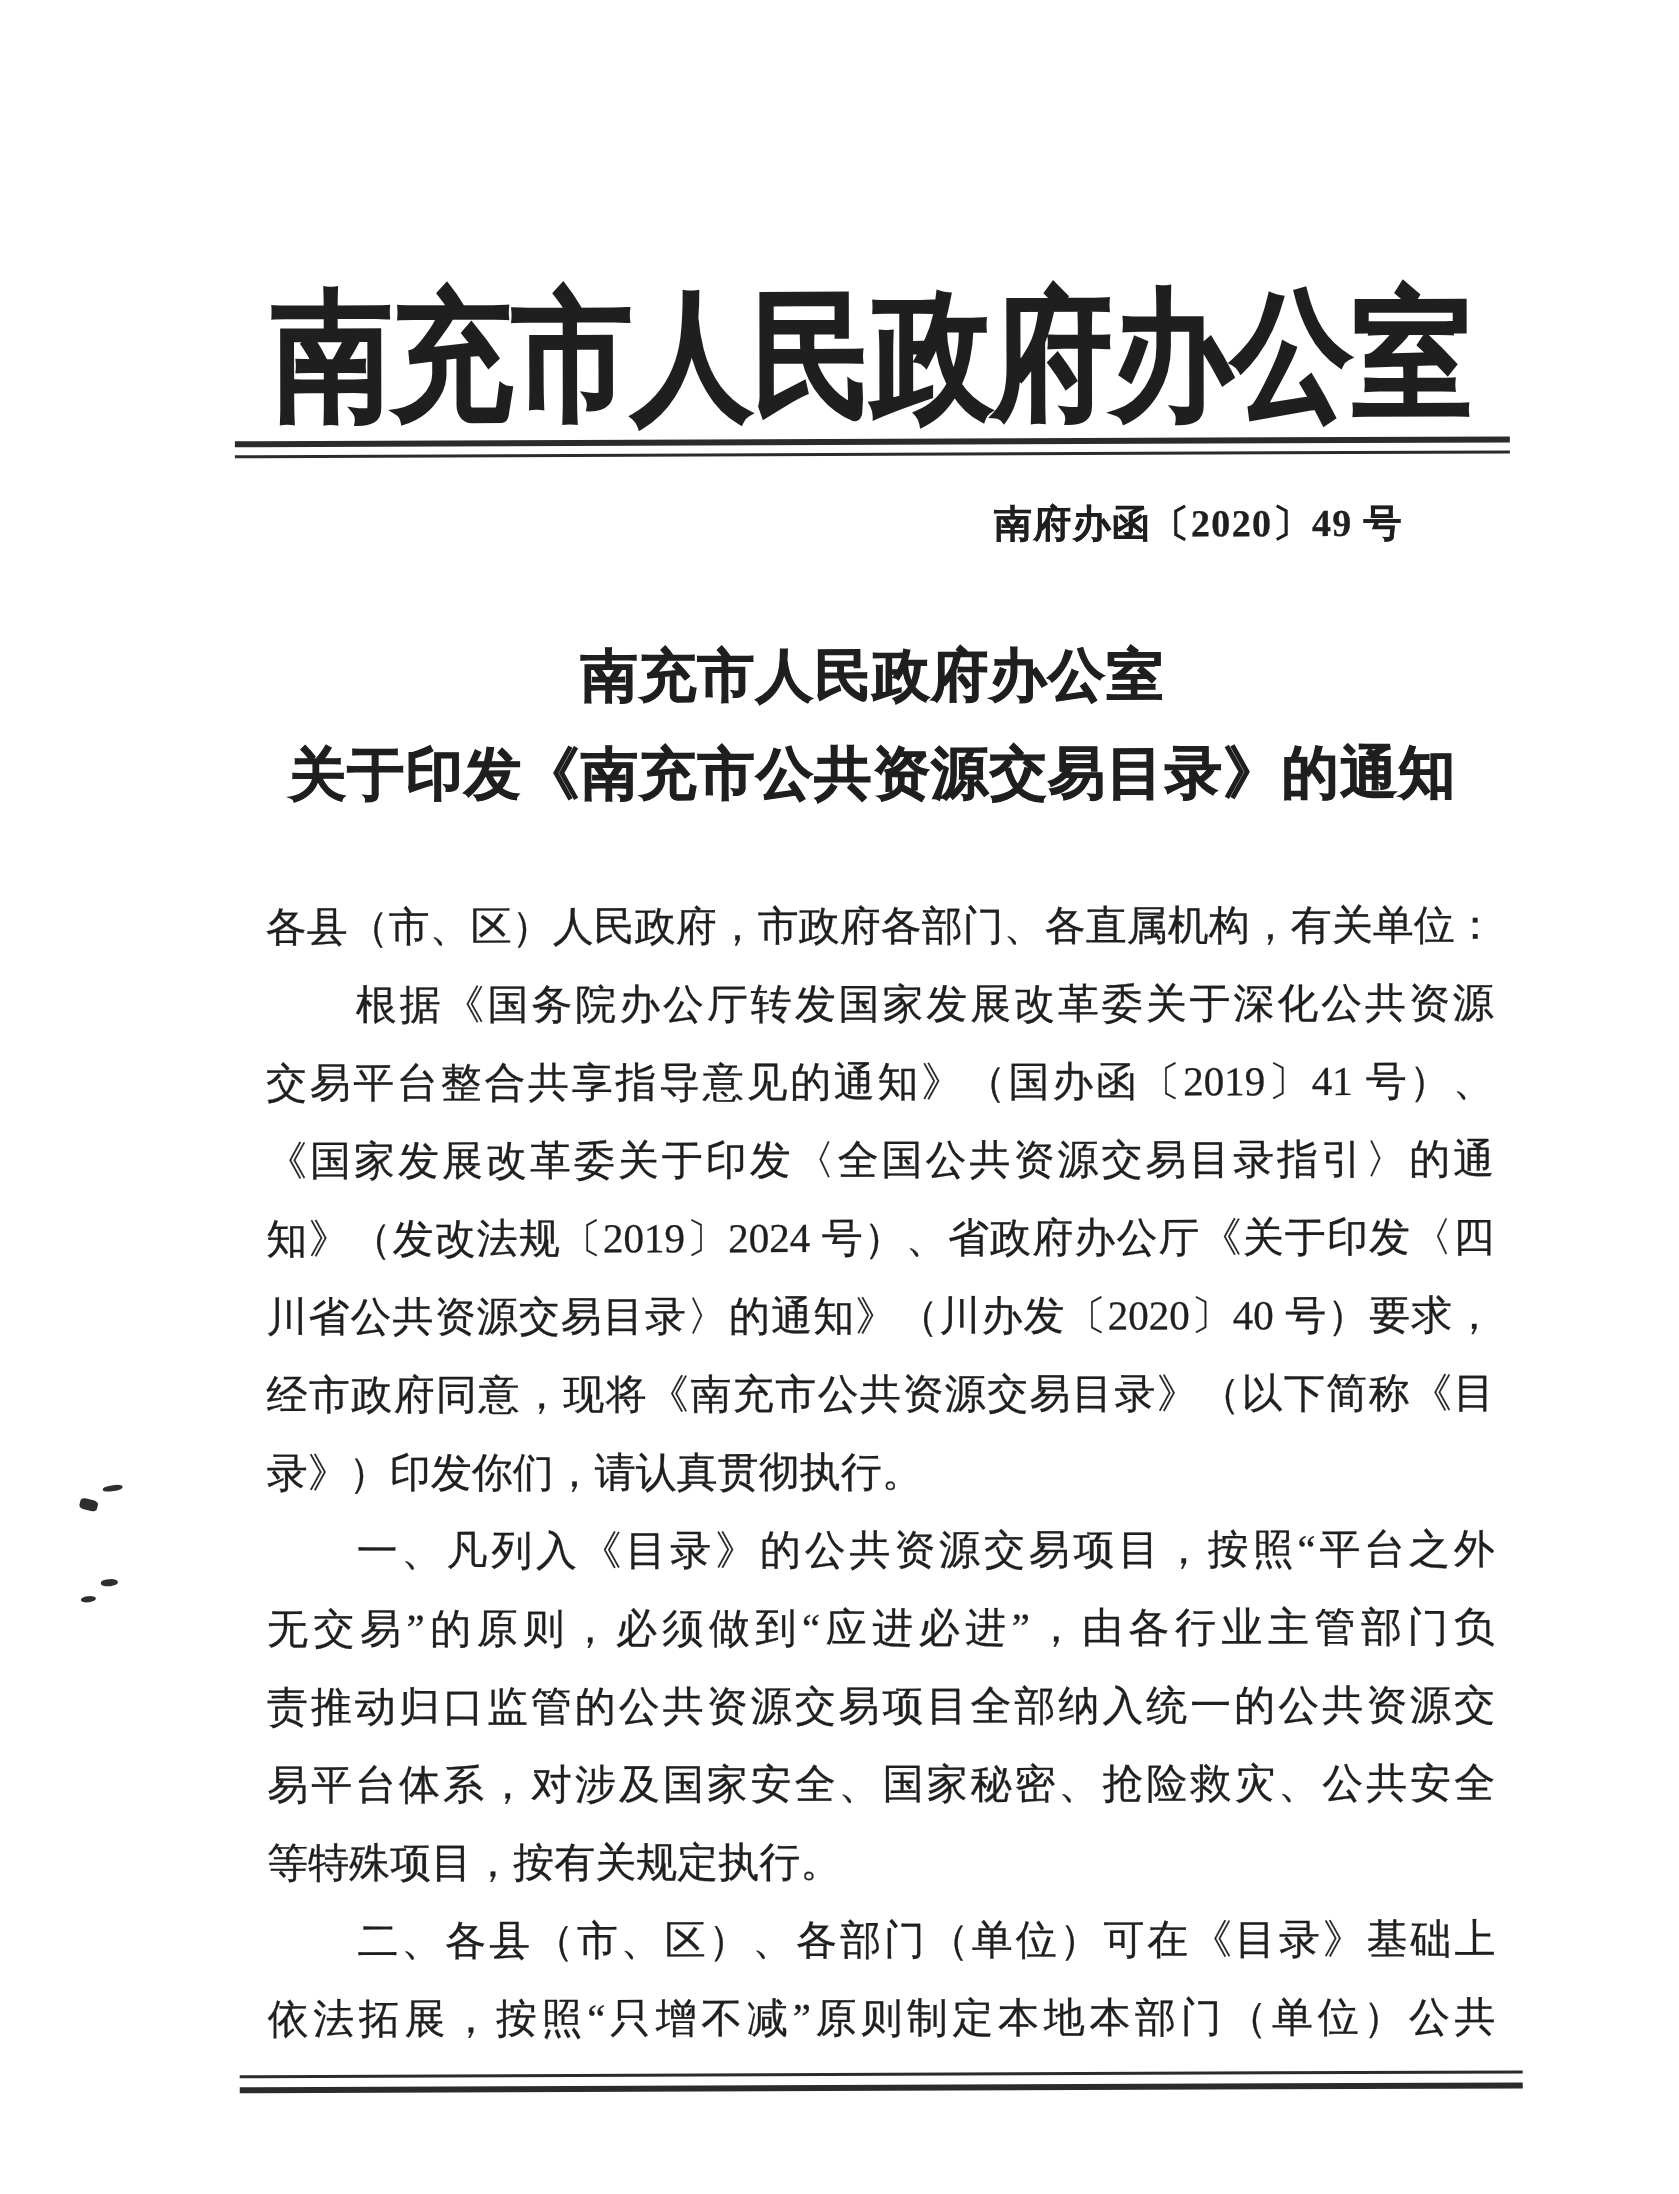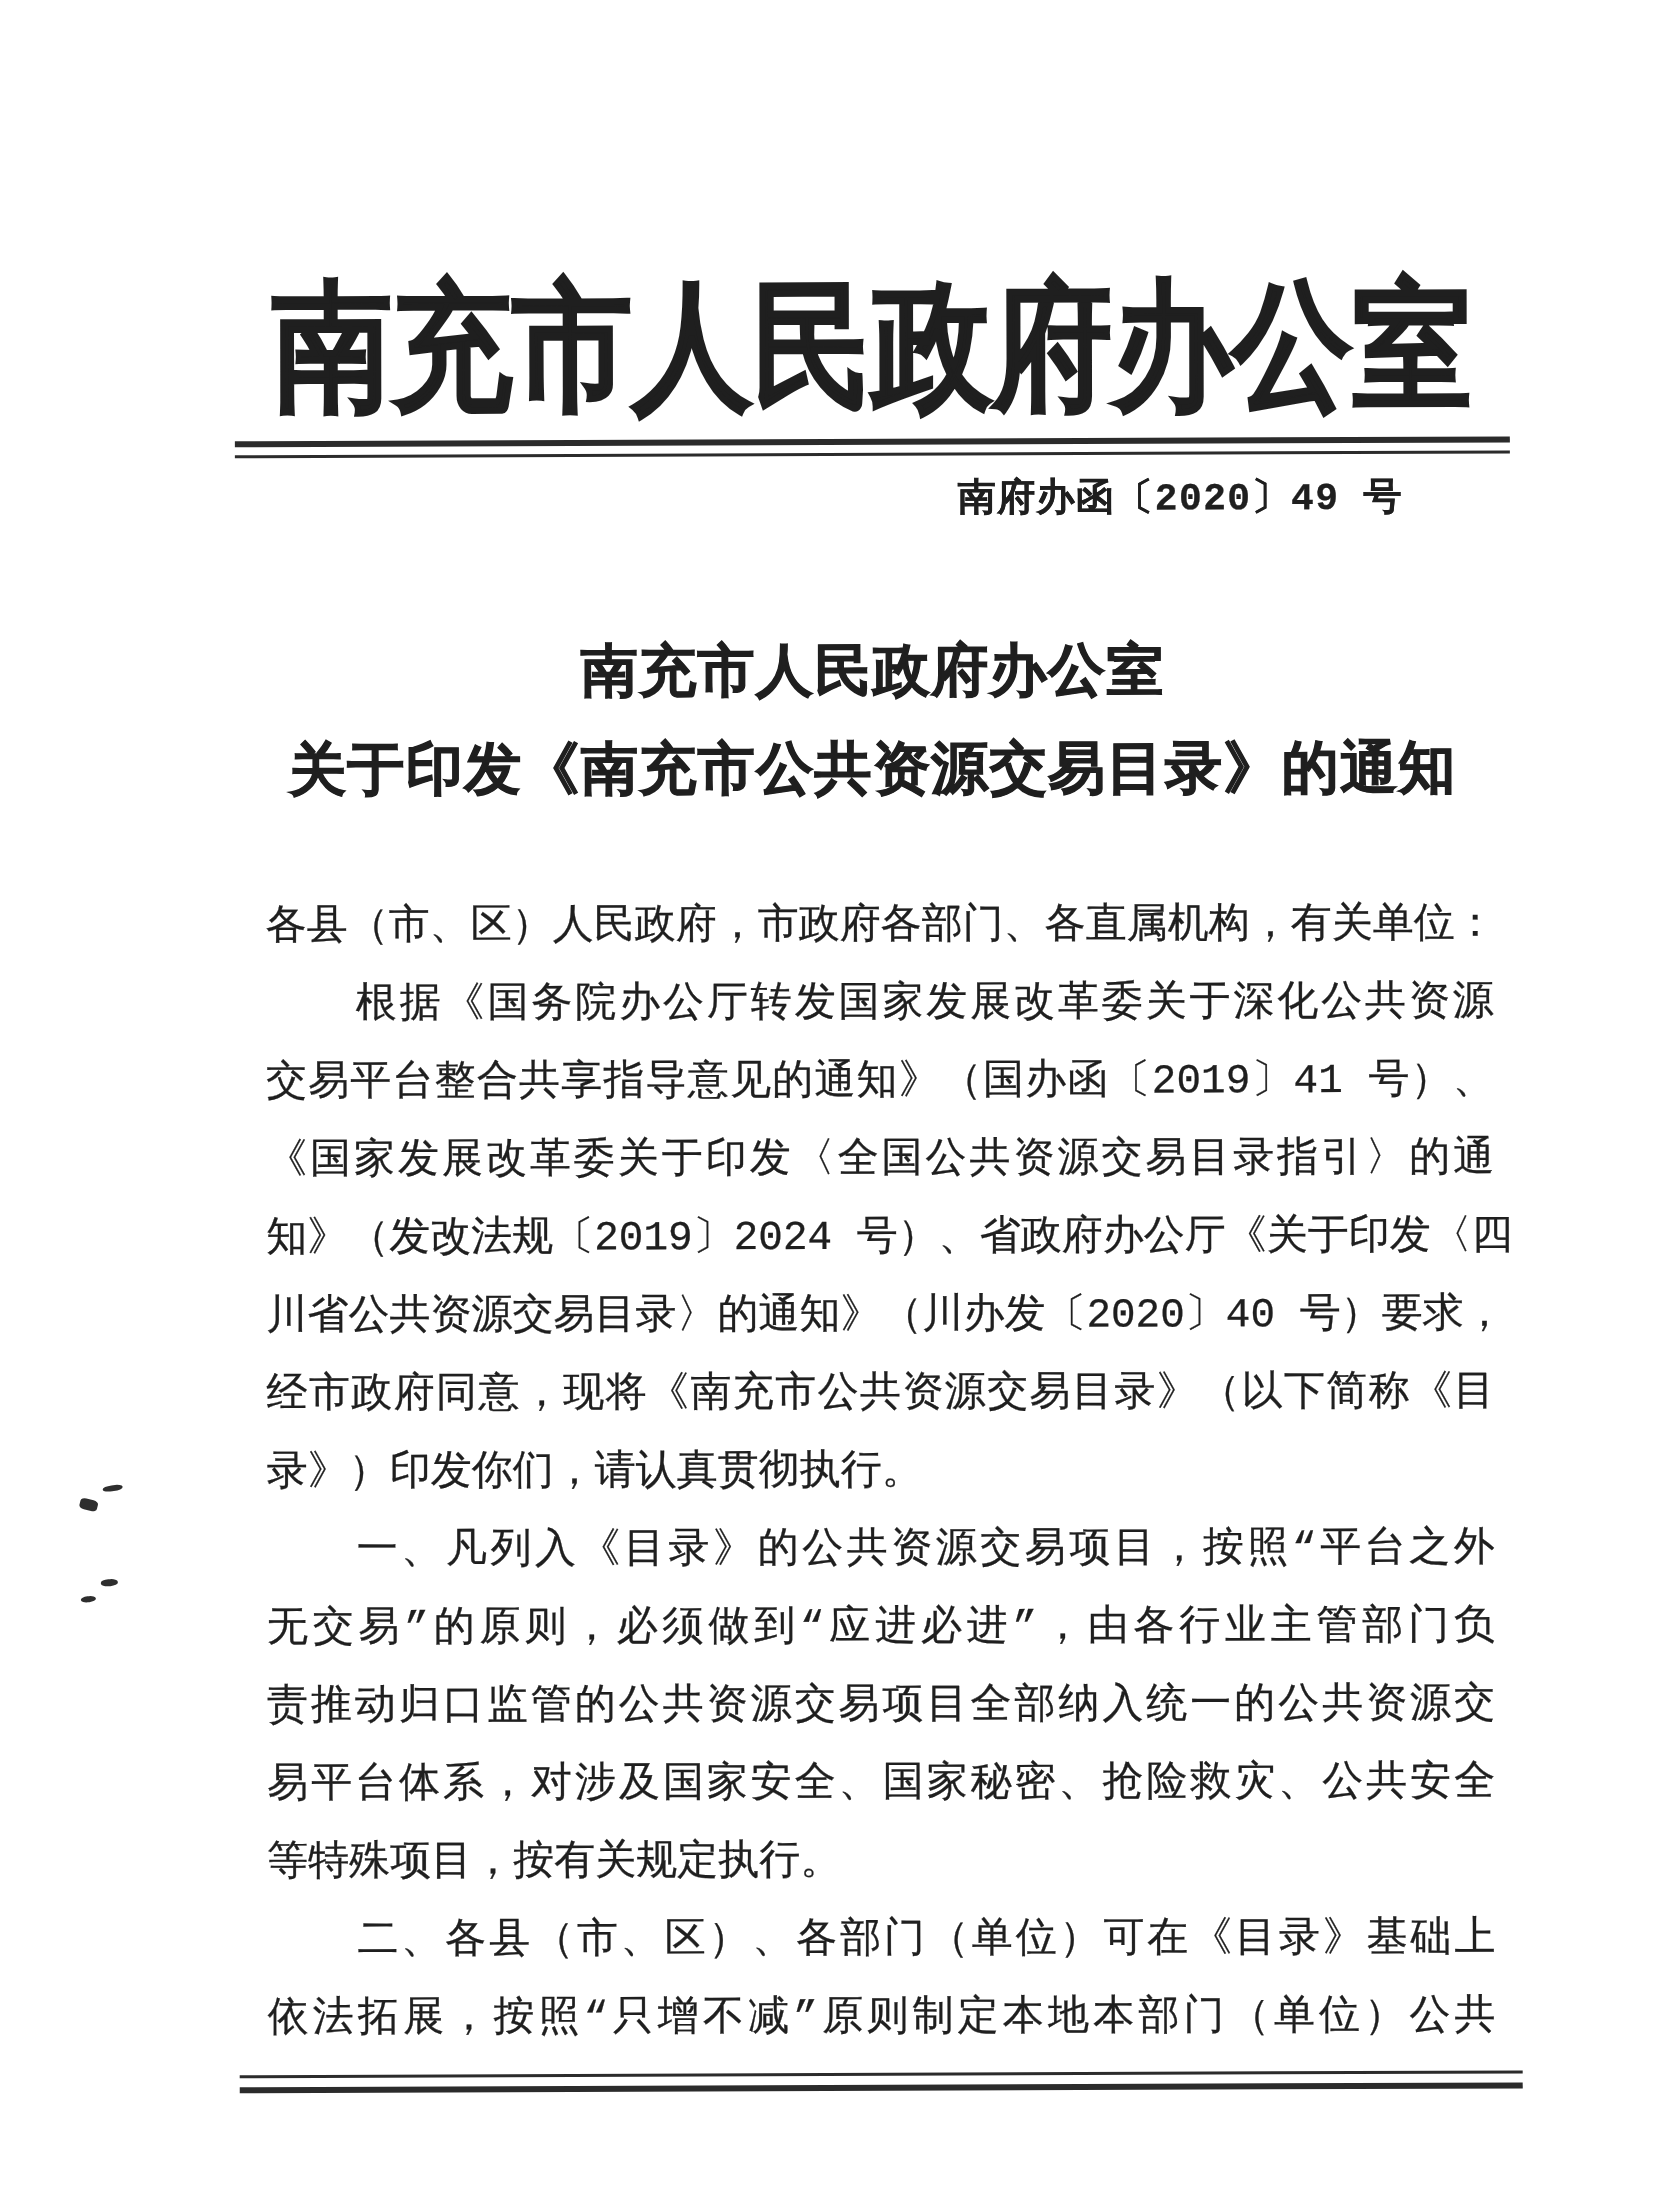--- a/index.html
+++ b/index.html
@@ -11,21 +11,20 @@
   body{
     width:1680px;height:2194px;
     background:var(--paper);
     font-family:"Liberation Serif","DejaVu Serif",serif;
     color:var(--ink);
     overflow:hidden;
   }
   .page{
     position:relative;width:1605px;height:2194px;
     background:var(--paper);
-    font-family:Liberation Mono, monospace;
   }
   .tilt{
     position:absolute;inset:0;
     transform:rotate(-0.1deg);
     transform-origin:50% 50%;
   }
   
   .letterhead{
     position:absolute;top:285px;left:236px;width:1275px;
     text-align:center;
@@ -36,21 +35,21 @@
     -webkit-text-stroke:2px var(--ink);
     white-space:nowrap;
   }
   .rule{position:absolute;background:var(--rule);}
   .rule-top-thick{top:439px;left:236px;width:1275px;height:6.1px;transform:rotate(-0.12deg);}
   .rule-top-thin{top:453px;left:236px;width:1275px;height:3.4px;transform:rotate(-0.12deg);}
   .rule-bottom-thin{top:2073px;left:238px;width:1283px;height:3.4px;transform:rotate(-0.12deg);}
   .rule-bottom-thick{top:2085px;left:238px;width:1283px;height:6.1px;transform:rotate(-0.12deg);}
   
   .doc-number{
-    position:absolute;top:479px;right:201px;
+    position:absolute;top:503px;right:201px;
     font-size:38px;line-height:42px;font-weight:bold;
     letter-spacing:1.4px;
     -webkit-text-stroke:0.3px var(--ink);
     white-space:nowrap;
   }
   
   .doc-title{
     position:absolute;left:236px;width:1275px;
     text-align:center;
     font-weight:bold;

